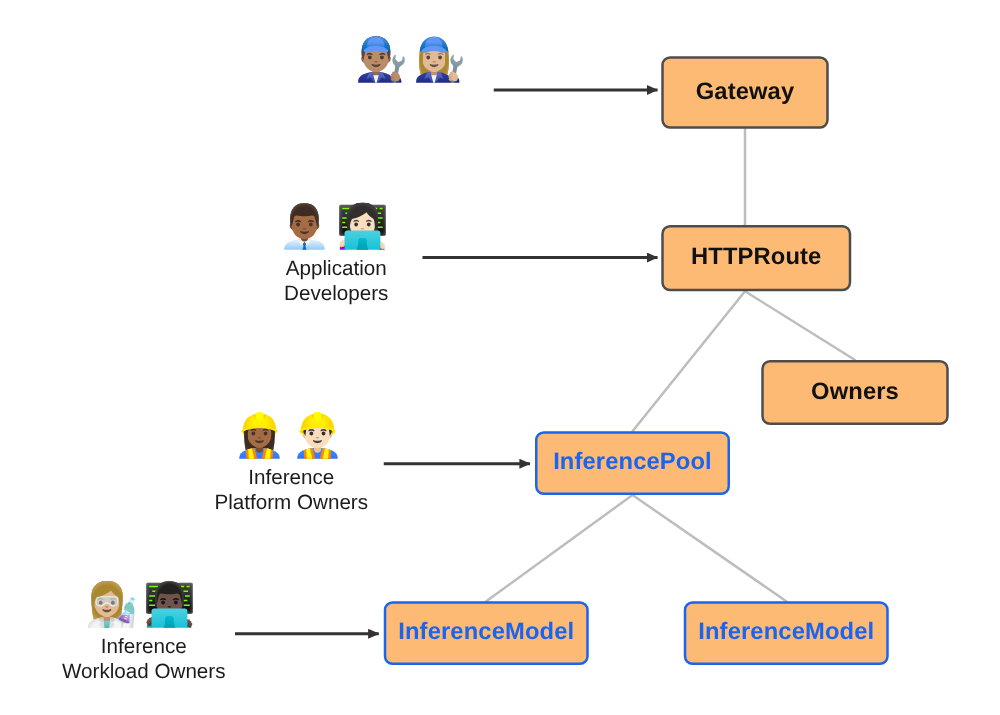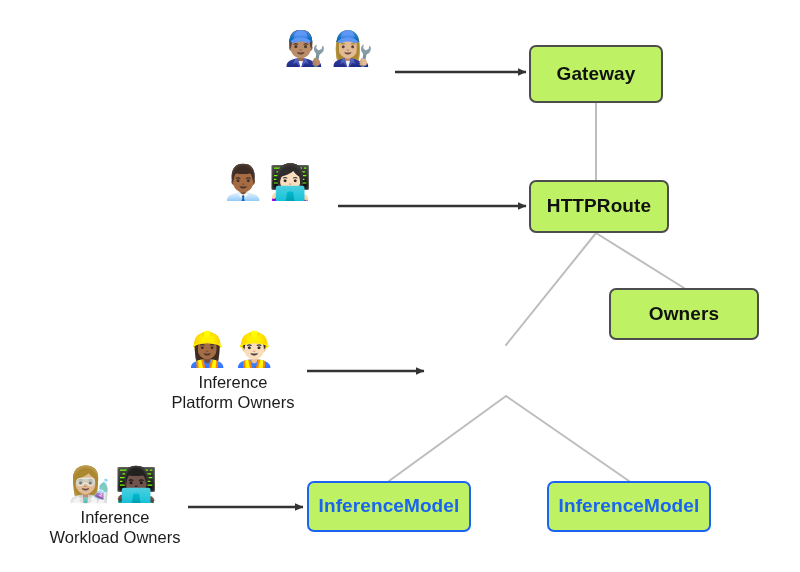--- a/index.html
+++ b/index.html
@@ -37,21 +37,21 @@
   }
 
   
   .node {
     position: absolute;
     box-sizing: border-box;
     display: flex;
     align-items: center;
     justify-content: center;
     border-radius: 7px;
-    background: #bef264;
+    background: #fdba74;
     text-align: center;
     line-height: 1.1;
   }
   .node-label {
     font-weight: bold;
     letter-spacing: 0.1px;
     white-space: nowrap;
   }
 
   .node.std {
@@ -123,46 +123,51 @@
       <line x1="188" y1="507" x2="303" y2="507"></line>
     </g>
   </svg>
 
   <div class="persona" style="left:226px; top:28px;">
     <div class="persona-emoji">👨🏽‍🔧👩🏼‍🔧</div>
   </div>
 
   <div class="persona" style="left:164px; top:162px;">
     <div class="persona-emoji">👨🏾‍💼👩🏻‍💻</div>
+    <div class="persona-caption">Application
+Developers</div>
   </div>
 
   <div class="persona" style="left:128px; top:329px;">
     <div class="persona-emoji">👷🏾‍♀️👷🏻‍♂️</div>
     <div class="persona-caption">Inference
 Platform Owners</div>
   </div>
 
   <div class="persona" style="left:10px; top:464px;">
     <div class="persona-emoji">👩🏼‍🔬👨🏿‍💻</div>
     <div class="persona-caption">Inference
 Workload Owners</div>
   </div>
 
   <div class="node std" style="left:529px; top:45px; width:134px; height:58px;">
     <span class="node-label">Gateway</span>
   </div>
 
-  <div class="node std" style="left:529px; top:180px; width:140px; height:53px;">
+  <div class="node std" style="left:529px; top:180px; width:152px; height:53px;">
     <span class="node-label">HTTPRoute</span>
   </div>
 
   <div class="node std" style="left:609px; top:288px; width:150px; height:52px;">
     <span class="node-label">Owners</span>
   </div>
 
+  <div class="node highlight" style="left:428px; top:345px; width:156px; height:51px;">
+    <span class="node-label">InferencePool</span>
+  </div>
 
   <div class="node highlight" style="left:307px; top:481px; width:164px; height:51px;">
     <span class="node-label">InferenceModel</span>
   </div>
 
   <div class="node highlight" style="left:547px; top:481px; width:164px; height:51px;">
     <span class="node-label">InferenceModel</span>
   </div>
 
 </div>

